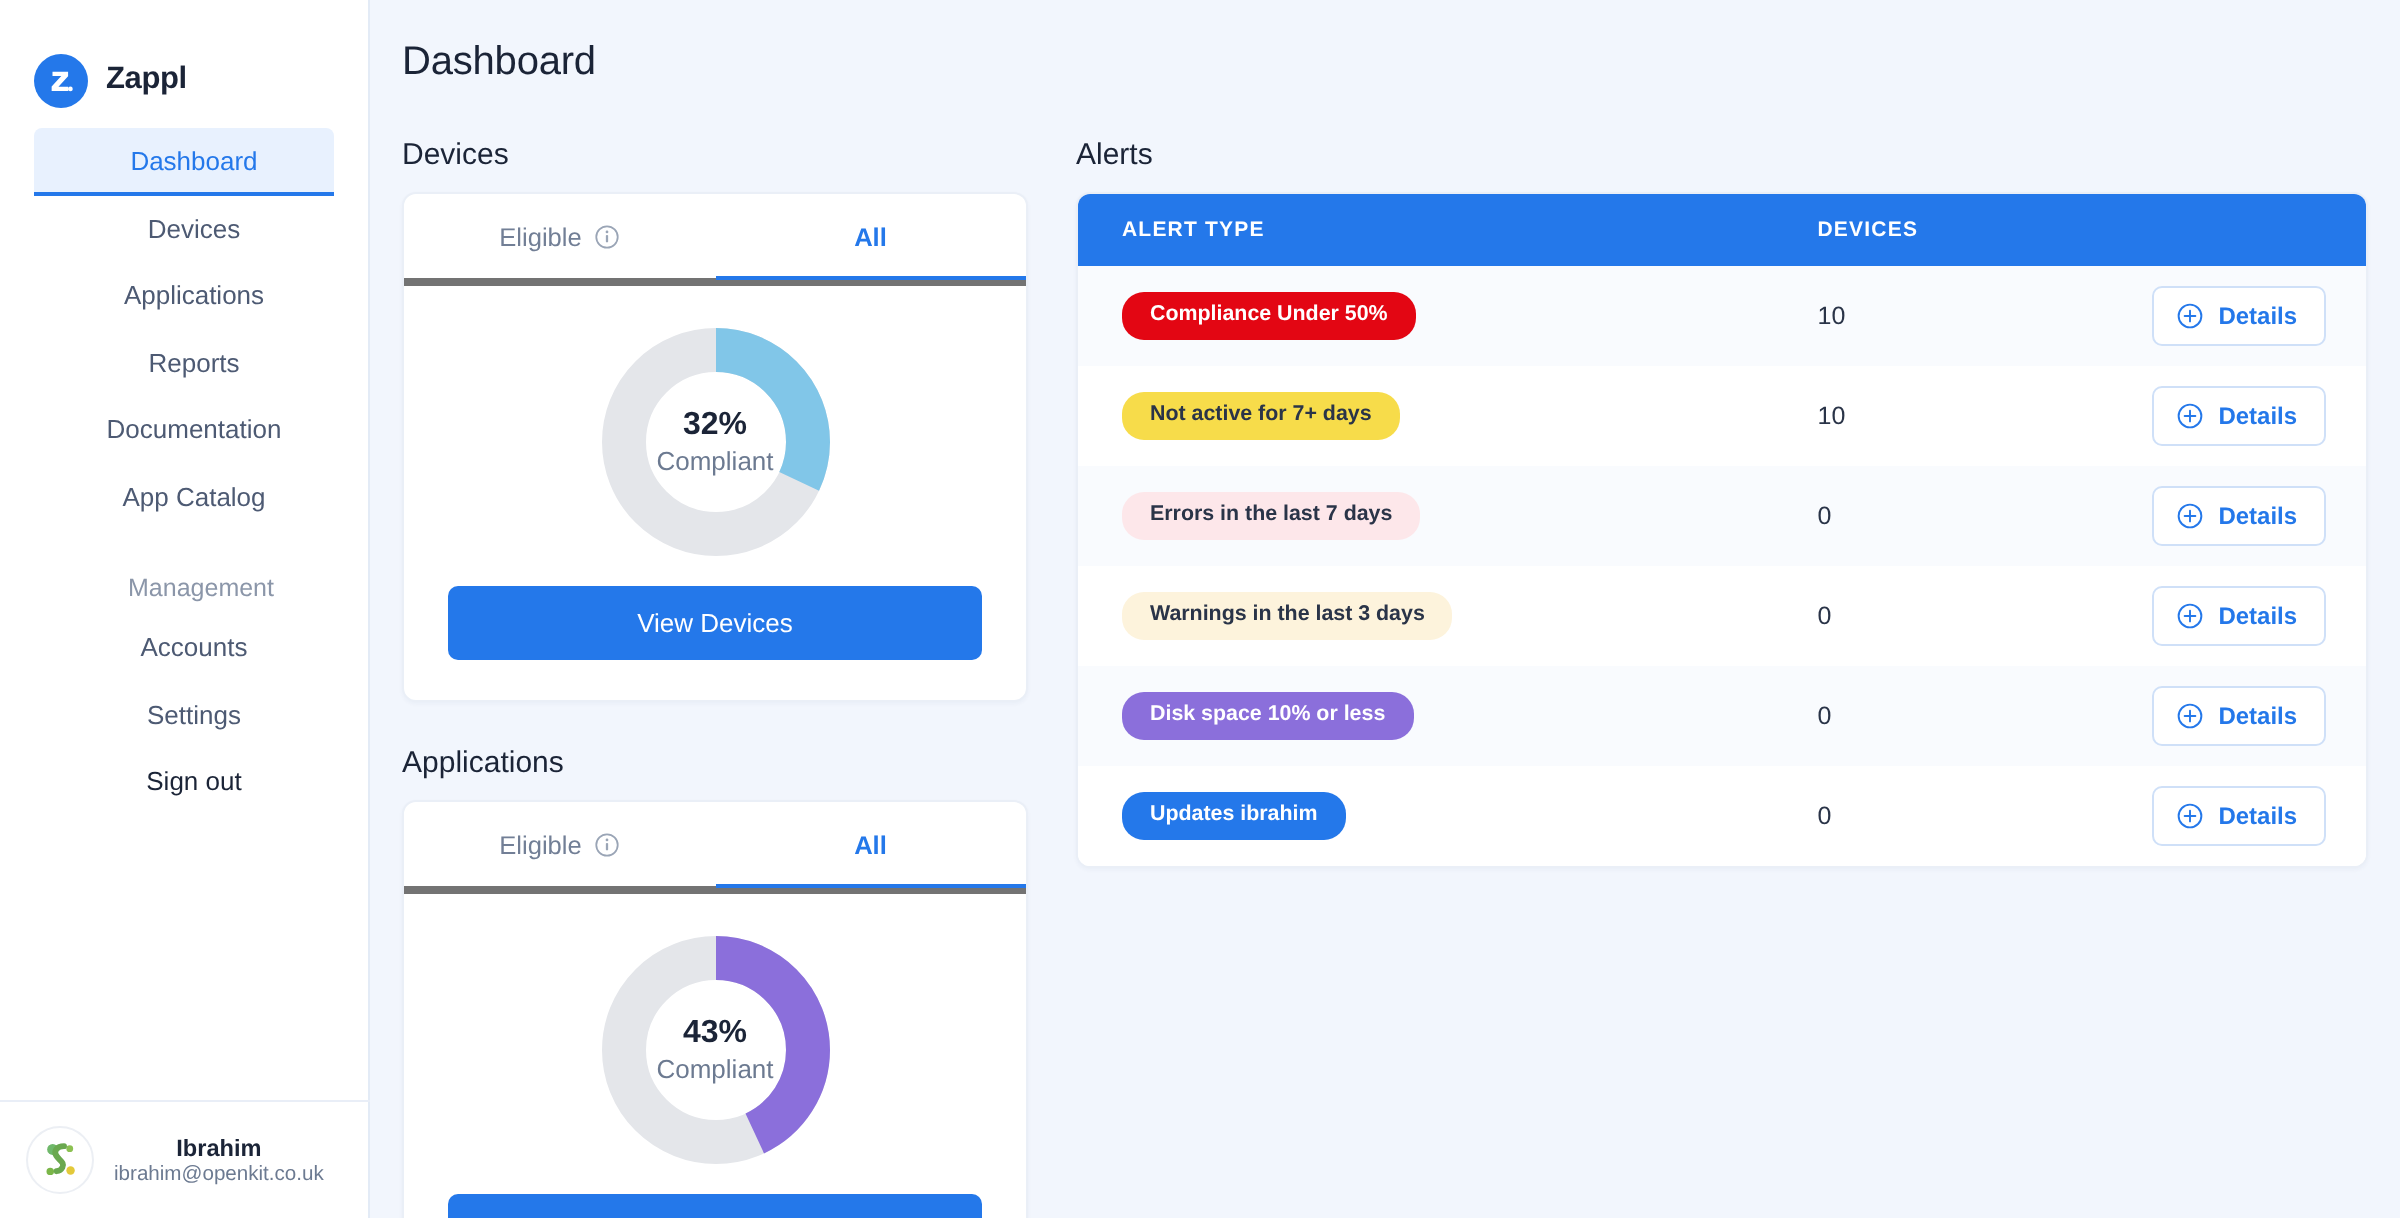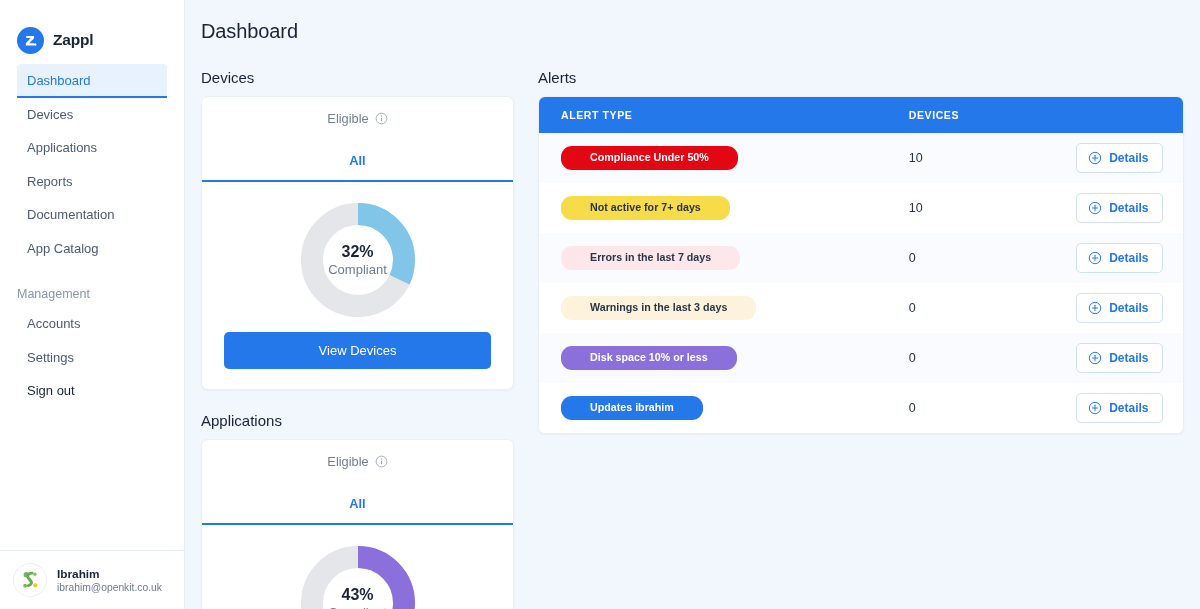--- a/index.html
+++ b/index.html
@@ -13,20 +13,21 @@
   .app { display: flex; width: 1200px; height: 609px; }
 
   
   .sidebar {
     width: 185px; height: 609px;
     background: #ffffff;
     border-right: 1px solid #e3ebf6;
     display: flex; flex-direction: column;
     position: relative;
     flex: 0 0 185px;
+    text-align: center;
   }
   .brand {
     display: flex; align-items: center; gap: 9px;
     padding: 18px 0 0 17px;
     height: 62px;
   }
   .brand-mark {
     width: 27px; height: 27px; border-radius: 50%;
     background: #2478ea;
     display: flex; align-items: center; justify-content: center;
@@ -101,21 +102,21 @@
 
   .card {
     background: #ffffff;
     border: 1px solid #eaeff7;
     border-radius: 7px;
     box-shadow: 0 1px 2px rgba(30,50,90,0.04);
     overflow: hidden;
   }
 
   
-  .tabs { display: flex; border-bottom: 1px solid #737373; flex-direction: column; }
+  .tabs { display: flex; border-bottom: 4px solid #737373; }
   .tab {
     flex: 1; text-align: center;
     font-size: 12.8px; color: #727f96;
     padding: 14px 0 12px 0;
     cursor: pointer;
     display: flex; align-items: center; justify-content: center; gap: 6px;
     border-bottom: 2px solid transparent;
     margin-bottom: -1px;
   }
   .tab.active { color: #2478ea; font-weight: bold; border-bottom-color: #2478ea; }
@@ -157,21 +158,21 @@
   .th-devices { width: 26%; }
   .th-blank { width: 20%; }
   .table tbody tr { height: 50px; }
   .table tbody tr:nth-child(odd) { background: #f9fbfe; }
   .table tbody tr:nth-child(even) { background: #ffffff; }
   .table tbody td { padding: 0 0 0 22px; vertical-align: middle; }
   .td-devices { font-size: 12.5px; color: #2a3448; }
 
   .badge {
     display: inline-block;
-    padding: 5px 29px;
+    padding: 5px 14px;
     border-radius: 11px;
     font-size: 10.7px;
     font-weight: bold;
     white-space: nowrap;
     line-height: 1.25;
     text-align: center;
   }
 
   .btn-details {
     display: inline-flex; align-items: center; gap: 7px;

